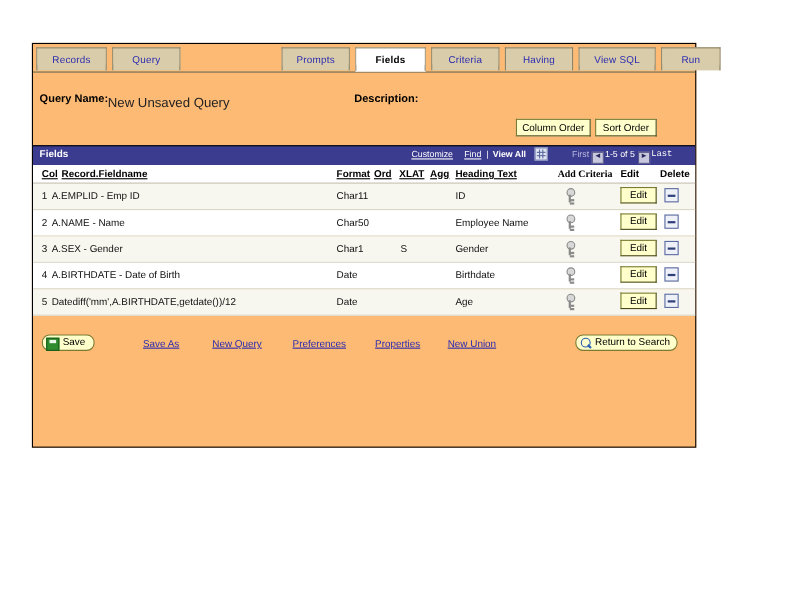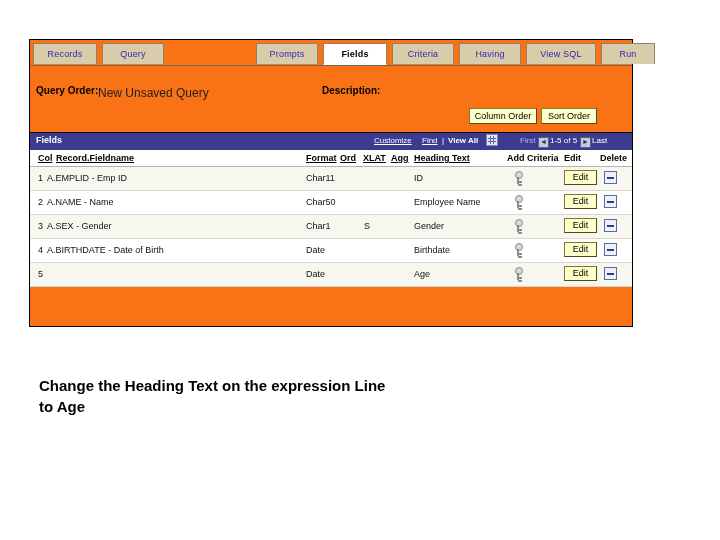--- a/index.html
+++ b/index.html
@@ -16,23 +16,23 @@
     width: 720px;
     height: 540px;
   }
 
   
   .app-frame {
     position: absolute;
     left: 29px;
     top: 39px;
     width: 604px;
-    height: 288px;
+    height: 368px;
     border: 1px solid #000000;
-    background: #f97316;
+    background: #fdba74;
     box-sizing: border-box;
   }
 
   
   .tab-strip {
     position: relative;
     height: 22px;
     margin: 3px 0 0 0;
     border-bottom: 1px solid #6b6b52;
   }
@@ -148,21 +148,21 @@
   .grid-nav { position: absolute; top: 3px; font-size: 8px; color: #ffffff; white-space: nowrap; }
   #nav-customize { left: 344px; text-decoration: underline; }
   #nav-find      { left: 392px; text-decoration: underline; }
   #nav-sep       { left: 412px; }
   #nav-viewall   { left: 418px; font-weight: bold; }
   #nav-gridicon  { left: 456px; top: 1px; }
   #nav-first     { left: 490px; color: #b9b9e0; }
   #nav-prev      { left: 508px; }
   #nav-count     { left: 520px; }
   #nav-next      { left: 550px; }
-  #nav-last      { left: 562px; }
+  #nav-last      { left: 562px; font-family: Liberation Mono, monospace; }
   .nav-arrow-box {
     display: inline-block;
     width: 9px; height: 9px;
     background: #c7c7de;
     border: 1px solid #5a5a8a;
     color: #2a2a5a;
     font-size: 7px;
     line-height: 8px;
     text-align: center;
     vertical-align: -1px;
@@ -368,21 +368,21 @@
       <div class="tab" style="left:72px;width:62px;">Query</div>
       <div class="tab" style="left:226px;width:62px;">Prompts</div>
       <div class="tab active" style="left:293px;width:64px;">Fields</div>
       <div class="tab" style="left:362px;width:62px;">Criteria</div>
       <div class="tab" style="left:429px;width:62px;">Having</div>
       <div class="tab" style="left:496px;width:70px;">View SQL</div>
       <div class="tab" style="left:571px;width:54px;">Run</div>
     </div>
 
     <div class="query-line">
-      <span class="lbl-bold query-name-label">Query Order:</span>
+      <span class="lbl-bold query-name-label">Query Name:</span>
       <span class="val-plain query-name-value">New Unsaved Query</span>
       <span class="lbl-bold desc-label">Description:</span>
     </div>
 
     <div class="btn-yellow" id="btn-column-order">Column Order</div>
     <div class="btn-yellow" id="btn-sort-order">Sort Order</div>
 
     <div class="grid">
 
       <div class="grid-title">
@@ -400,21 +400,21 @@
       </div>
 
       <div class="col-head">
         <span style="left:8px;">Col</span>
         <span style="left:26px;">Record.Fieldname</span>
         <span style="left:276px;">Format</span>
         <span style="left:310px;">Ord</span>
         <span style="left:333px;">XLAT</span>
         <span style="left:361px;">Agg</span>
         <span style="left:384px;">Heading Text</span>
-        <span class="nolink" style="left:477px;">Add Criteria</span>
+        <span class="nolink" style="left:477px;font-family:Liberation Serif, serif;">Add Criteria</span>
         <span class="nolink" style="left:534px;">Edit</span>
         <span class="nolink" style="left:570px;">Delete</span>
       </div>
 
       <div class="row alt">
         <span class="cell c-col">1</span>
         <span class="cell c-name">A.EMPLID - Emp ID</span>
         <span class="cell c-fmt">Char11</span>
         <span class="cell c-ord"></span>
         <span class="cell c-xlat"></span>
@@ -475,37 +475,43 @@
             <span class="kcirc"></span>
             <span class="kstem"></span>
             <span class="ktooth"></span>
           </span>
         <span class="btn-edit">Edit</span>
         <span class="btn-del"></span>
       </div>
 
       <div class="row alt">
         <span class="cell c-col">5</span>
+        <span class="cell c-name">Datediff('mm',A.BIRTHDATE,getdate())/12</span>
         <span class="cell c-fmt">Date</span>
         <span class="cell c-ord"></span>
         <span class="cell c-xlat"></span>
         <span class="cell c-agg"></span>
         <span class="cell c-head">Age</span>
         <span class="key-icon">
             <span class="kcirc"></span>
             <span class="kstem"></span>
             <span class="ktooth"></span>
           </span>
         <span class="btn-edit">Edit</span>
         <span class="btn-del"></span>
       </div>
 
     </div>
 
+    <div class="bottom-bar">
+      <span class="pill" id="bb-save"><span class="disk"></span><span>Save</span></span>
+      <span class="bb-link" id="bb-saveas">Save As</span>
+      <span class="bb-link" id="bb-newquery">New Query</span>
+      <span class="bb-link" id="bb-prefs">Preferences</span>
+      <span class="bb-link" id="bb-props">Properties</span>
+      <span class="bb-link" id="bb-newunion">New Union</span>
+      <span class="pill" id="bb-return"><span class="mag"></span><span>Return to Search</span></span>
+    </div>
 
   </div>
 
-  <div class="caption">
-    <div>Change the Heading Text on the expression Line</div>
-    <div>to Age</div>
-  </div>
 
 </div>
 
 </body></html>

